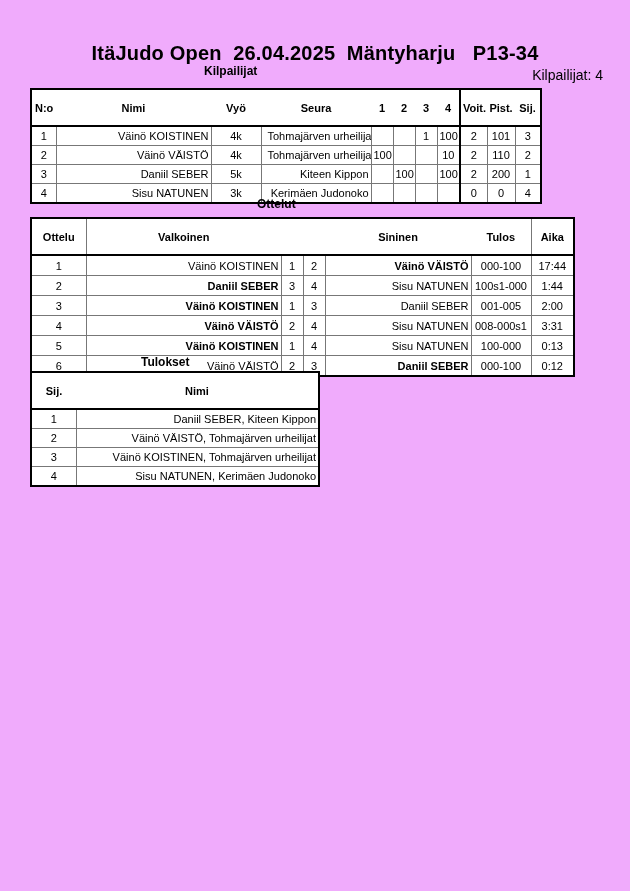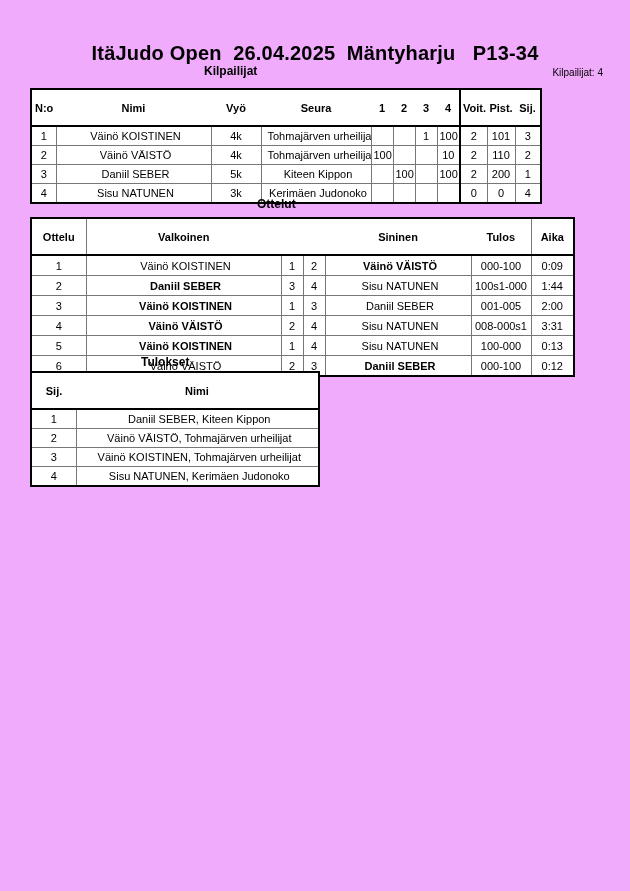--- a/index.html
+++ b/index.html
@@ -2,32 +2,32 @@
 <html><head>
 <meta charset="utf-8">
 <style>
   html,body{margin:0;padding:0;background:#fff;}
   .page{position:relative;width:630px;height:891px;background:#f0abfc;
         font-family:"Liberation Sans", sans-serif;color:#000;overflow:hidden;}
   .title{position:absolute;top:42px;left:0;width:630px;text-align:center;
          font-size:20px;font-weight:bold;white-space:pre;letter-spacing:0.2px;}
   .sec-heading{position:absolute;font-size:12px;font-weight:bold;}
   .h-kilpailijat{left:204px;top:64px;}
-  .count-label{position:absolute;top:67px;right:27px;font-size:10px;text-align:right;}
+  .count-label{position:absolute;top:67px;right:27px;font-size:14px;text-align:right;}
   .h-ottelut{left:257px;top:197px;}
   .h-tulokset{left:141px;top:355px;}
 
   table{position:absolute;border-collapse:collapse;table-layout:fixed;
         background:#fff;border:2px solid #000;}
   th{font-size:11px;font-weight:bold;border:none;border-bottom:2px solid #000;
      height:19px;padding:8px 2px;text-align:center;overflow:hidden;white-space:nowrap;}
   td{font-size:11px;border:1px solid #777;height:18px;padding:0 2px;
      text-align:center;overflow:hidden;white-space:nowrap;}
   .t-ottelut td{height:19px;}
-  td.left{text-align:center;padding-left:6px;}
+  td.left{text-align:right;padding-left:6px;}
   th.left{text-align:left;padding-left:3px;}
   .thickL{border-left:2px solid #000 !important;margin-left:44px;}
   .thinL{border-left:1px solid #777 !important;border-radius:6px;}
   .thinR{border-right:1px solid #777 !important;}
   .bold{font-weight:bold;}
 
   .t-kilpailijat{left:30px;top:88px;width:510px;}
   .t-ottelut{left:30px;top:217px;width:543px;}
   .t-tulokset{left:30px;top:371px;width:288px;}
 </style>
@@ -150,21 +150,21 @@
       </tr>
     </thead>
     <tbody>
       <tr>
         <td>1</td>
         <td class="left">Väinö KOISTINEN</td>
         <td>1</td>
         <td>2</td>
         <td class="left bold">Väinö VÄISTÖ</td>
         <td>000-100</td>
-        <td>0:09</td>
+        <td>17:44</td>
       </tr>
       <tr>
         <td>2</td>
         <td class="left bold">Daniil SEBER</td>
         <td>3</td>
         <td>4</td>
         <td class="left">Sisu NATUNEN</td>
         <td>100s1-000</td>
         <td>1:44</td>
       </tr>

